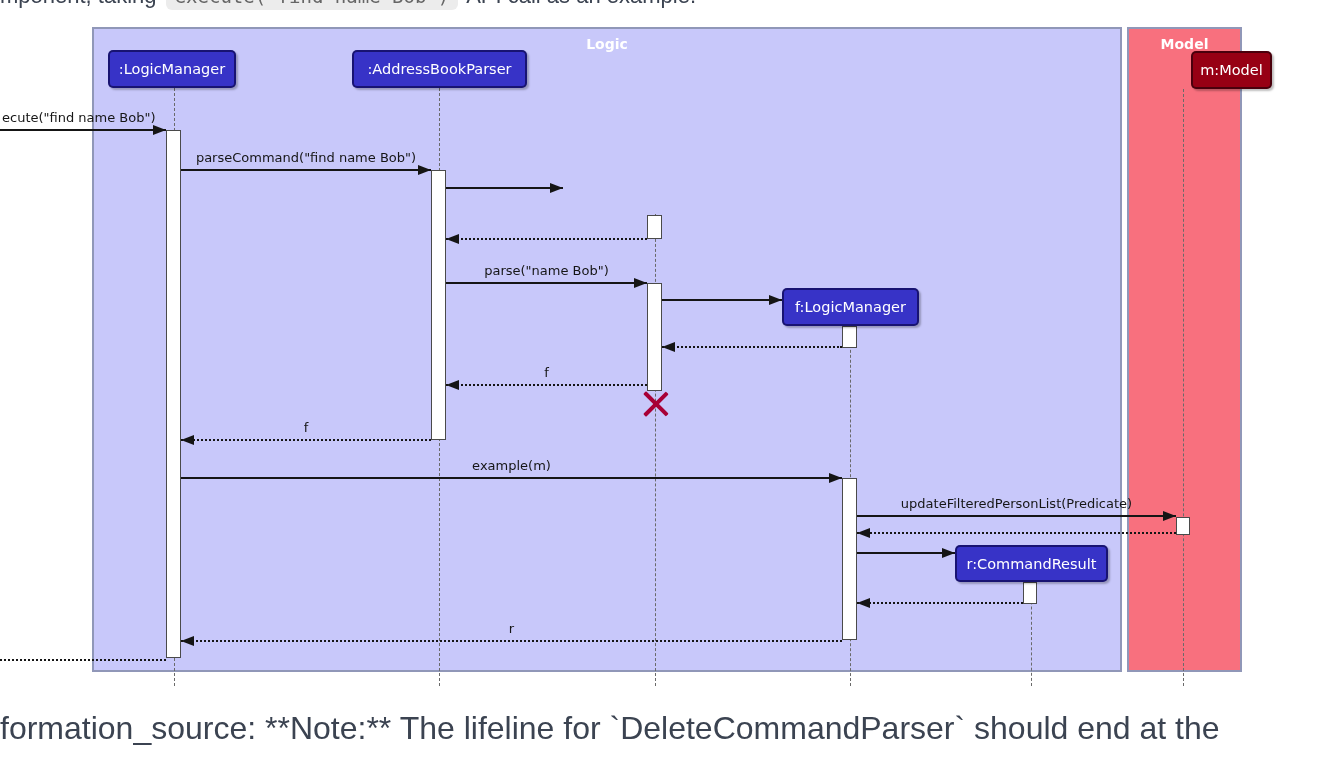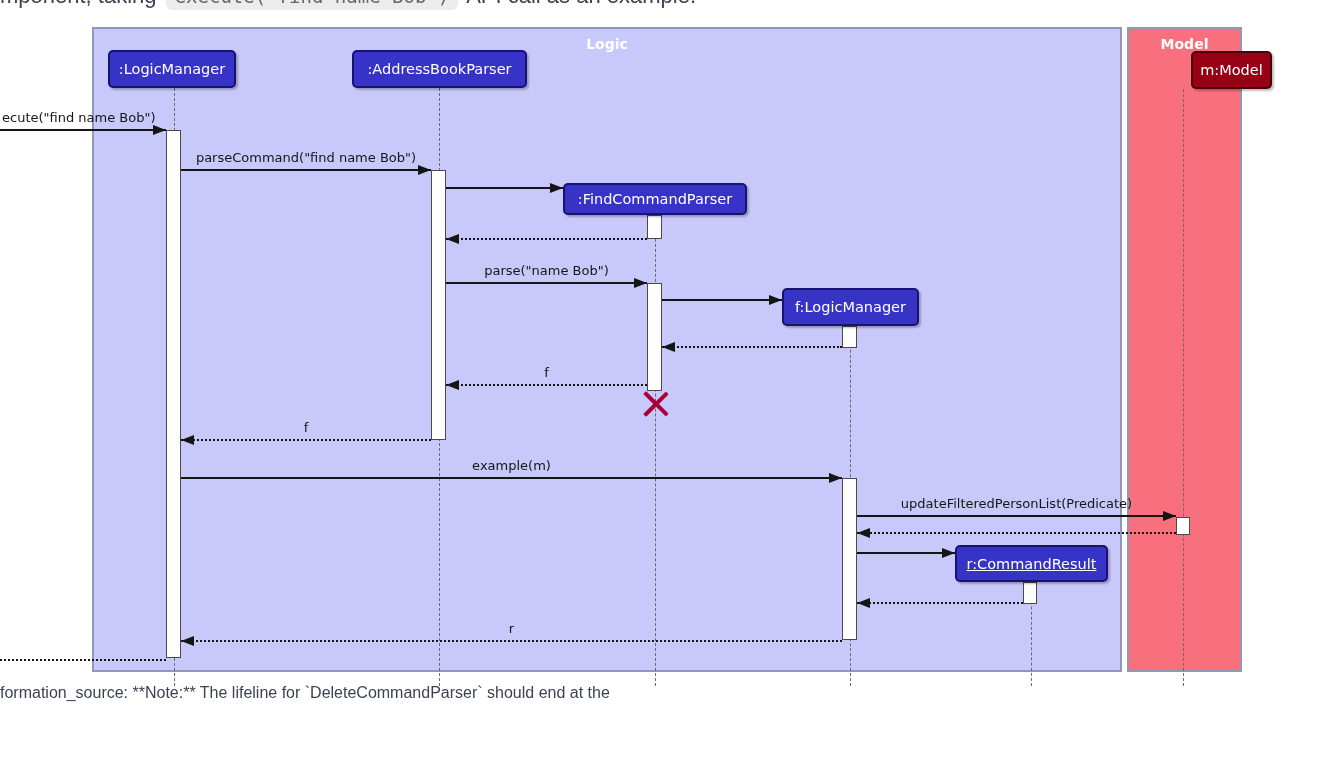--- a/index.html
+++ b/index.html
@@ -3,21 +3,21 @@
 <meta charset="utf-8">
 <style>
   html,body{margin:0;padding:0;background:#fff;}
   .canvas{position:relative;width:1344px;height:763px;background:#ffffff;overflow:hidden;
           font-family:"DejaVu Sans",sans-serif;}
 
   
   .doc-line{position:absolute;white-space:nowrap;color:var(--doc-text-color,#3B4351);
             font-family:"Liberation Sans","DejaVu Sans",sans-serif;}
   .doc-top{top:-17px;left:0;font-size:22px;}
-  .doc-bottom{top:684px;left:0;font-size:16px;}
+  .doc-bottom{top:710px;left:0;font-size:32px;}
   .chip{background:var(--code-chip-bg,#ECECEC);border-radius:6px;padding:3px 9px;margin:0 3px;
         font-family:"DejaVu Sans Mono",monospace;font-size:19px;color:#666;}
 
   
   .frame{position:absolute;box-sizing:border-box;border:2px solid var(--frame-border,#9097B8);}
   .frame.logic{background:var(--logic-frame-fill,#C8C8FA);}
   .frame.model{background:var(--model-frame-fill,#F8707E);}
   .frame-title{position:absolute;top:7px;left:0;width:100%;text-align:center;color:#fff;
                font-weight:bold;font-size:14px;}
 
@@ -175,27 +175,24 @@
   <div class="msg dotted" style="left:0;top:659px;width:166px;">
     <div class="line"></div>
   </div>
 
   <div class="participant" style="left:108px;top:50px;width:128px;height:38px;">
     <span>:LogicManager</span>
   </div>
   <div class="participant" style="left:352px;top:50px;width:175px;height:38px;">
     <span>:AddressBookParser</span>
   </div>
-  <div class="participant" style="left:563px;top:183px;width:184px;height:32px;">
-    <span>:FindCommandParser</span>
-  </div>
   <div class="participant" style="left:782px;top:288px;width:137px;height:38px;">
     <span>f:LogicManager</span>
   </div>
-  <div class="participant" style="left:955px;top:545px;width:153px;height:37px;text-decoration:underline;">
+  <div class="participant" style="left:955px;top:545px;width:153px;height:37px;">
     <span>r:CommandResult</span>
   </div>
   <div class="participant model-p" style="left:1143px;top:51px;width:81px;height:38px;">
     <span>m:Model</span>
   </div>
 
   <div class="destroy" style="left:640px;top:389px;"></div>
 
   <div class="doc-line doc-bottom">formation_source: **Note:** The lifeline for `DeleteCommandParser` should end at the</div>
 

